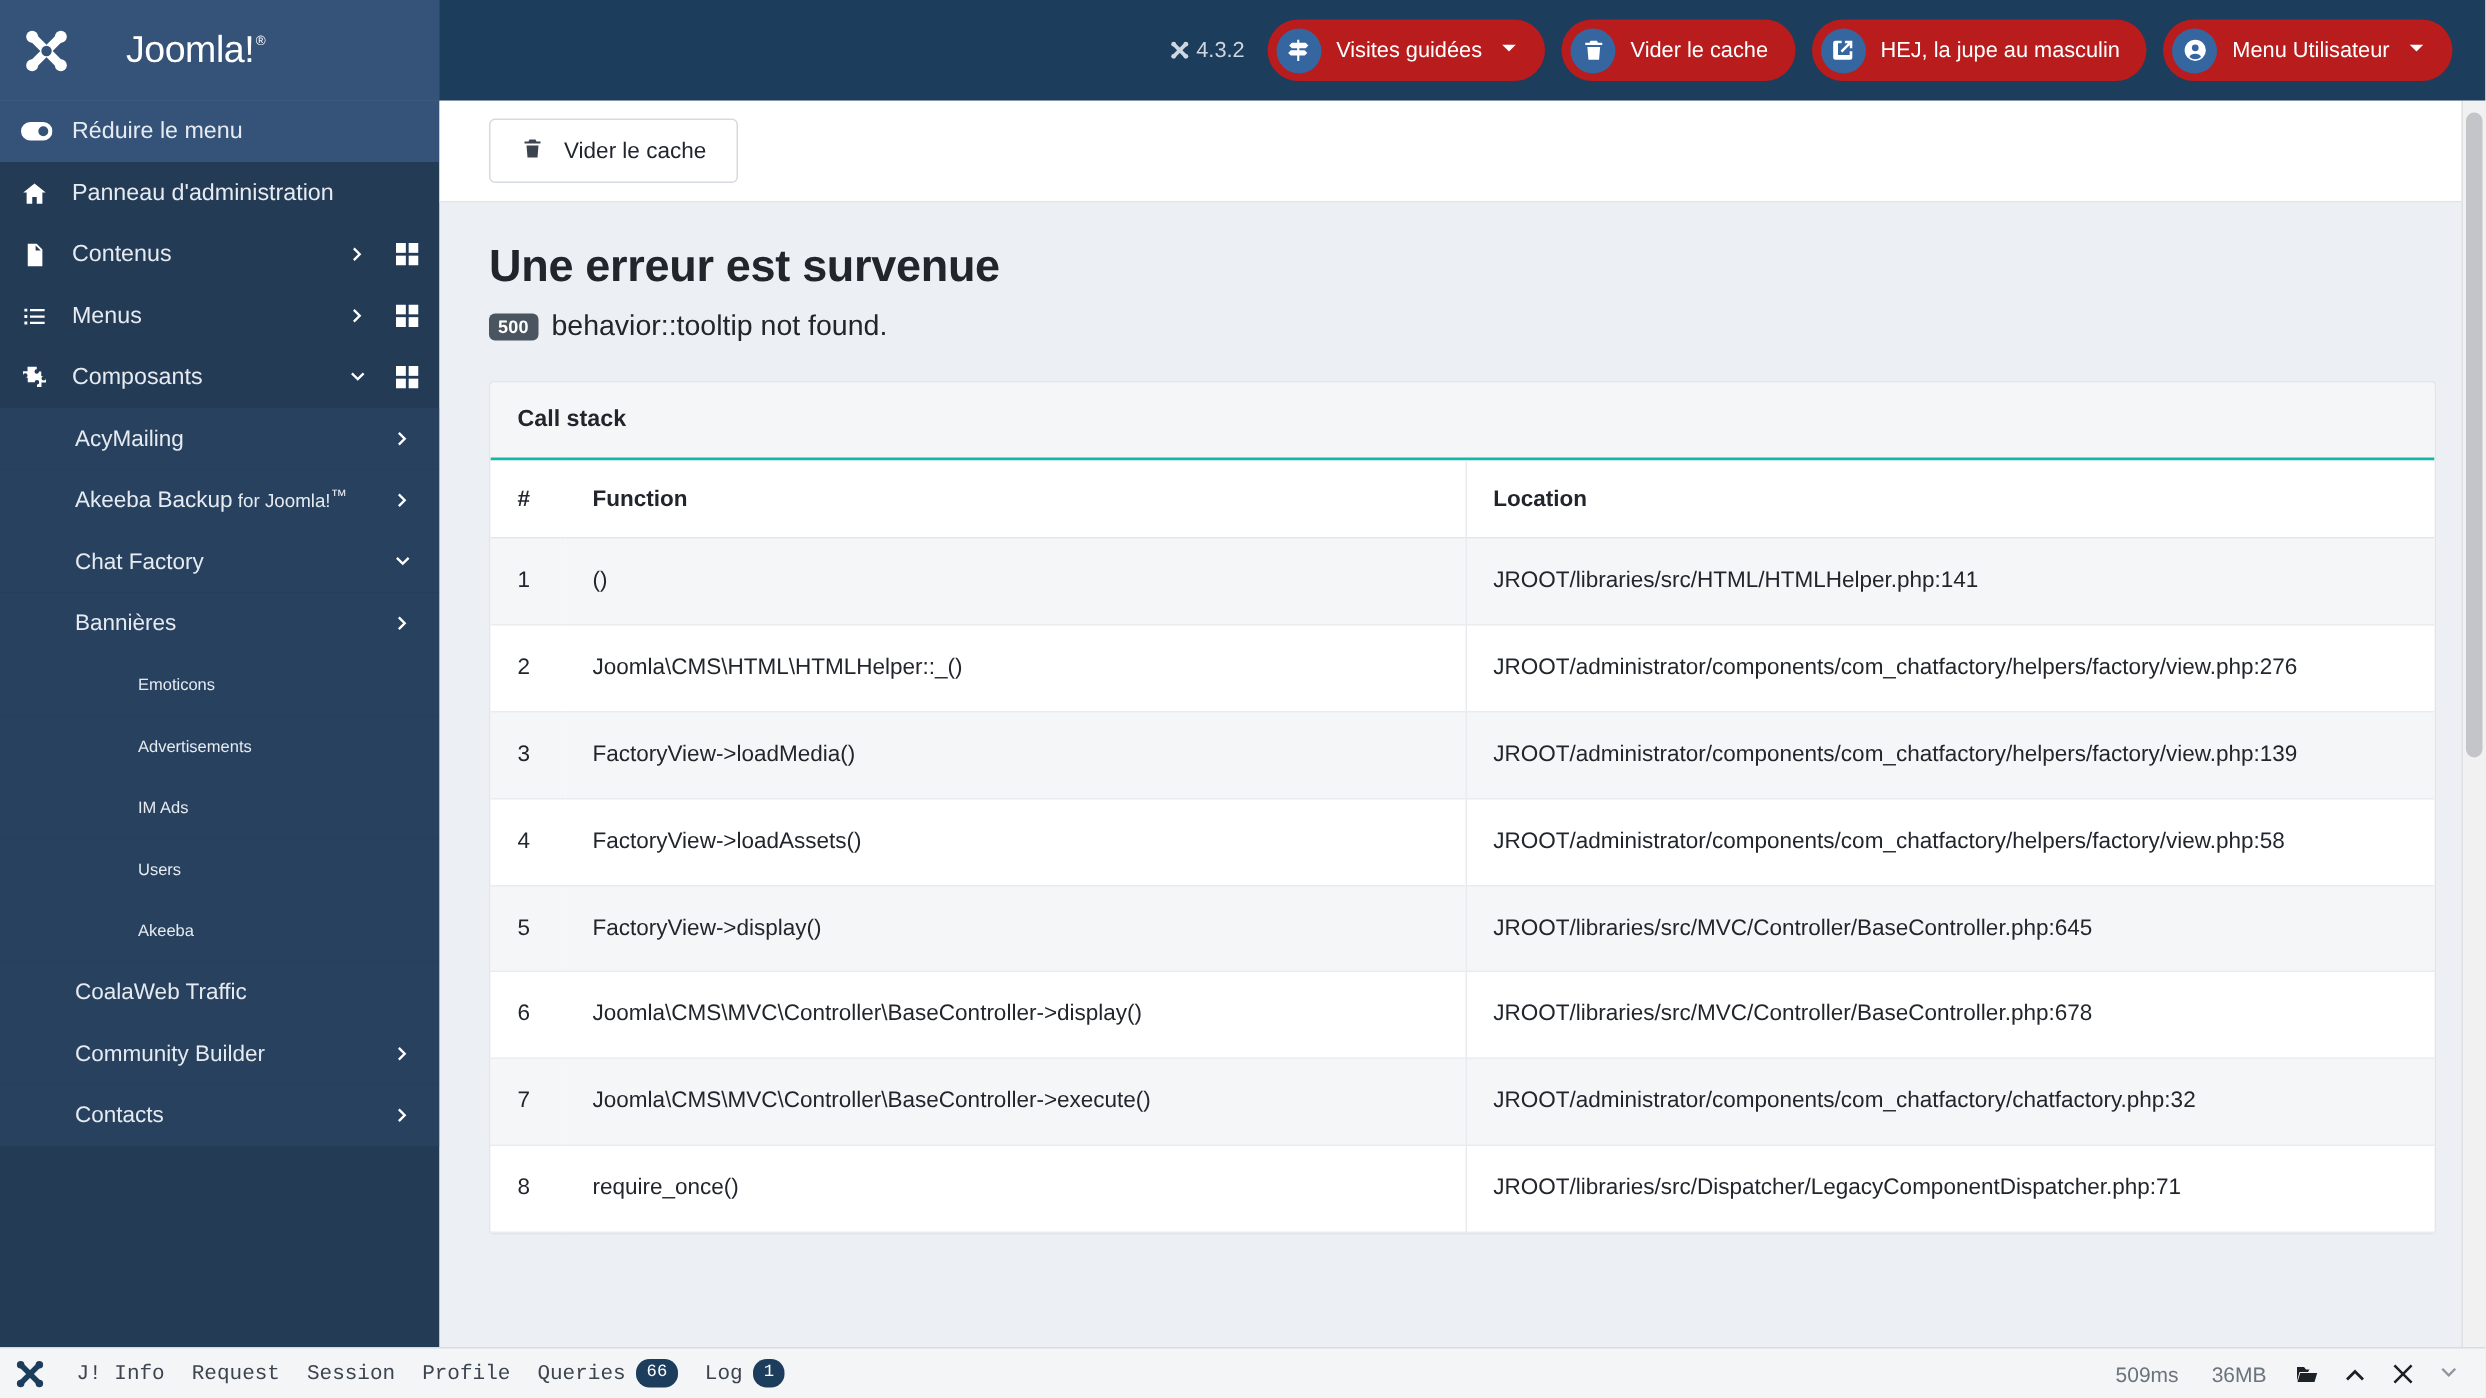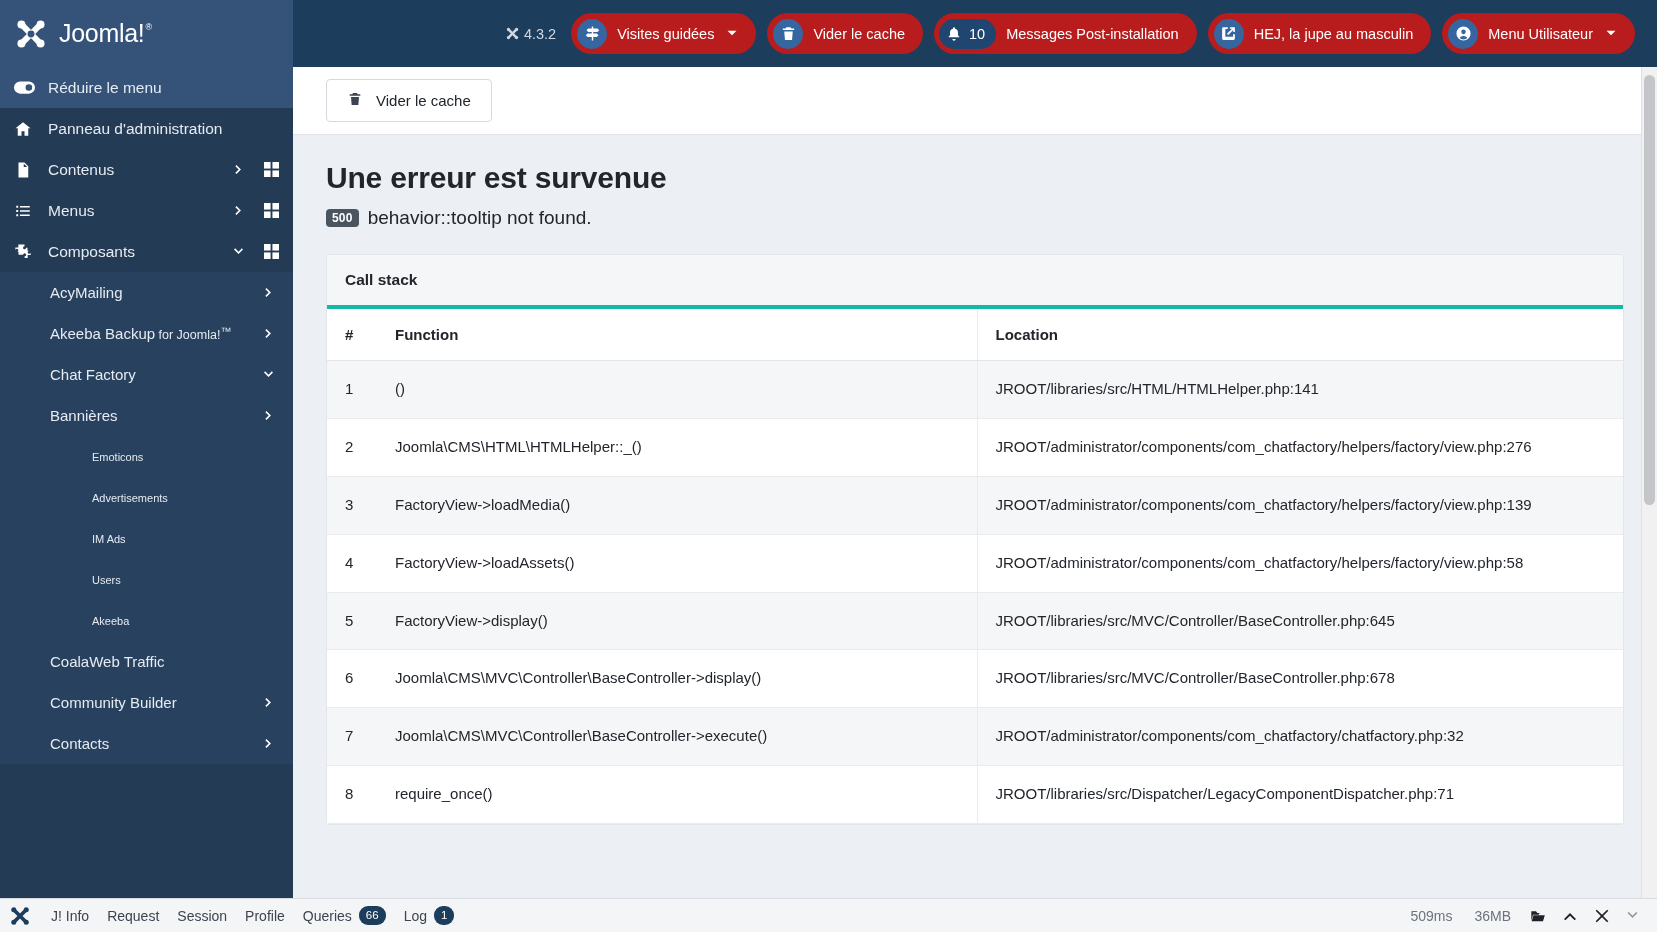--- a/index.html
+++ b/index.html
@@ -19,21 +19,21 @@
     position: relative; z-index: 30;
   }
   .brand {
     width: 293px; flex: 0 0 293px;
     background: #355379;
     display: flex; align-items: center; padding-left: 14px; gap: 11px;
   }
   .brand-logo { width: 34px; height: 34px; flex: 0 0 34px; }
   .brand-text {
     color: #fff; font-size: 25px; font-weight: 300; letter-spacing: -0.3px;
-    display: flex; align-items: flex-start;
+    display: flex; align-items: flex-start; margin-left: 25px;
   }
   .brand-text sup { font-size: 9px; margin-top: 3px; margin-left: 1px; }
   .header-right {
     flex: 1; display: flex; align-items: center; justify-content: flex-end;
     gap: 11px; padding-right: 22px;
   }
   .version {
     color: #ced7e2; font-size: 14.5px; display: flex; align-items: center; gap: 5px;
     margin-right: 4px;
   }
@@ -134,21 +134,21 @@
   .err-text { font-size: 19px; color: #22262c; }
 
   .card {
     background: #fff;
     border: 1px solid #e2e5e9;
     border-radius: 3px;
     overflow: hidden;
   }
   .card-head {
     background: #f5f6f7;
-    border-bottom: 4px solid #14b8a6;
+    border-bottom: 2px solid #14b8a6;
     padding: 16px 18px;
     font-size: 15.5px; font-weight: bold; color: #22262c;
   }
   table.cstack { width: 100%; border-collapse: collapse; }
   table.cstack th {
     text-align: left; font-size: 15px; font-weight: bold; color: #22262c;
     padding: 17px 18px; border-bottom: 1px solid #e2e5e9;
     background: #fff;
   }
   table.cstack td {
@@ -176,21 +176,21 @@
 
   
   .debugbar {
     height: 34px; flex: 0 0 34px;
     background: #f4f5f6; border-top: 1px solid #d8dbdf;
     display: flex; align-items: center;
     padding: 0 10px 0 10px;
     font-size: 14px; color: #3c4450;
     position: relative; z-index: 40;
   }
-  .debug-left { display: flex; align-items: flex-end; gap: 0; }
+  .debug-left { display: flex; align-items: flex-end; gap: 0; font-family: Liberation Mono, monospace; }
   .dlogo { width: 20px; height: 20px; margin-right: 12px; flex: 0 0 20px; }
   .ditem {
     padding: 0 9px; cursor: pointer; color: #3c4450;
     display: flex; align-items: center; gap: 7px; height: 34px;
   }
   .dbadge {
     background: #1c3d5c; color: #fff; font-size: 11.5px;
     border-radius: 9px; padding: 2px 7px; line-height: 1.25;
   }
   .debug-right {
@@ -260,29 +260,20 @@
 
       <button class="hbtn">
         <span class="circ">
           <svg viewBox="0 0 24 24">
               <path d="M9 3h6l1 2h4v2H4V5h4l1-2zm-3 6h12l-1 12H7L6 9z"></path>
             </svg>
         </span>
         <span>Vider le cache</span>
       </button>
 
-      <button class="hbtn" style="padding-left:5px;">
-        <span class="notif-pill">
-          <svg viewBox="0 0 24 24">
-              <path d="M12 2a1.6 1.6 0 011.6 1.6v.7A6 6 0 0118 10v4l2 2v1H4v-1l2-2v-4a6 6 0 014.4-5.7v-.7A1.6 1.6 0 0112 2zm0 20a2.5 2.5 0 01-2.5-2.5h5A2.5 2.5 0 0112 22z"></path>
-            </svg>
-          <span>10</span>
-        </span>
-        <span>Messages Post-installation</span>
-      </button>
 
       <button class="hbtn">
         <span class="circ">
           <svg viewBox="0 0 24 24">
               <path d="M5 3h6v2.5H7.5v11h11V13H21v6a2 2 0 01-2 2H5a2 2 0 01-2-2V5a2 2 0 012-2zm9 0h7v7h-2.4V7.1l-7 7-1.7-1.7 7-7H14V3z"></path>
             </svg>
         </span>
         <span>HEJ, la jupe au masculin</span>
       </button>
 

